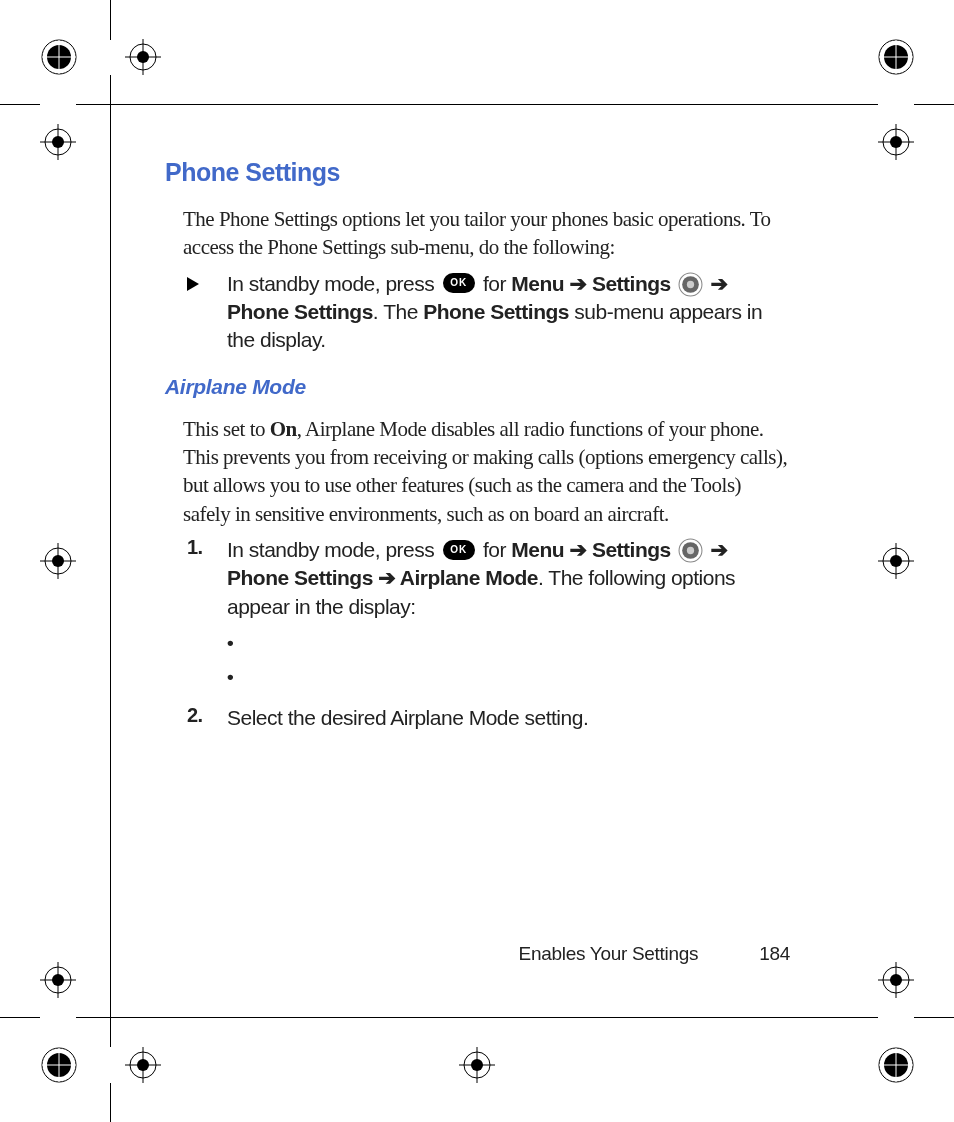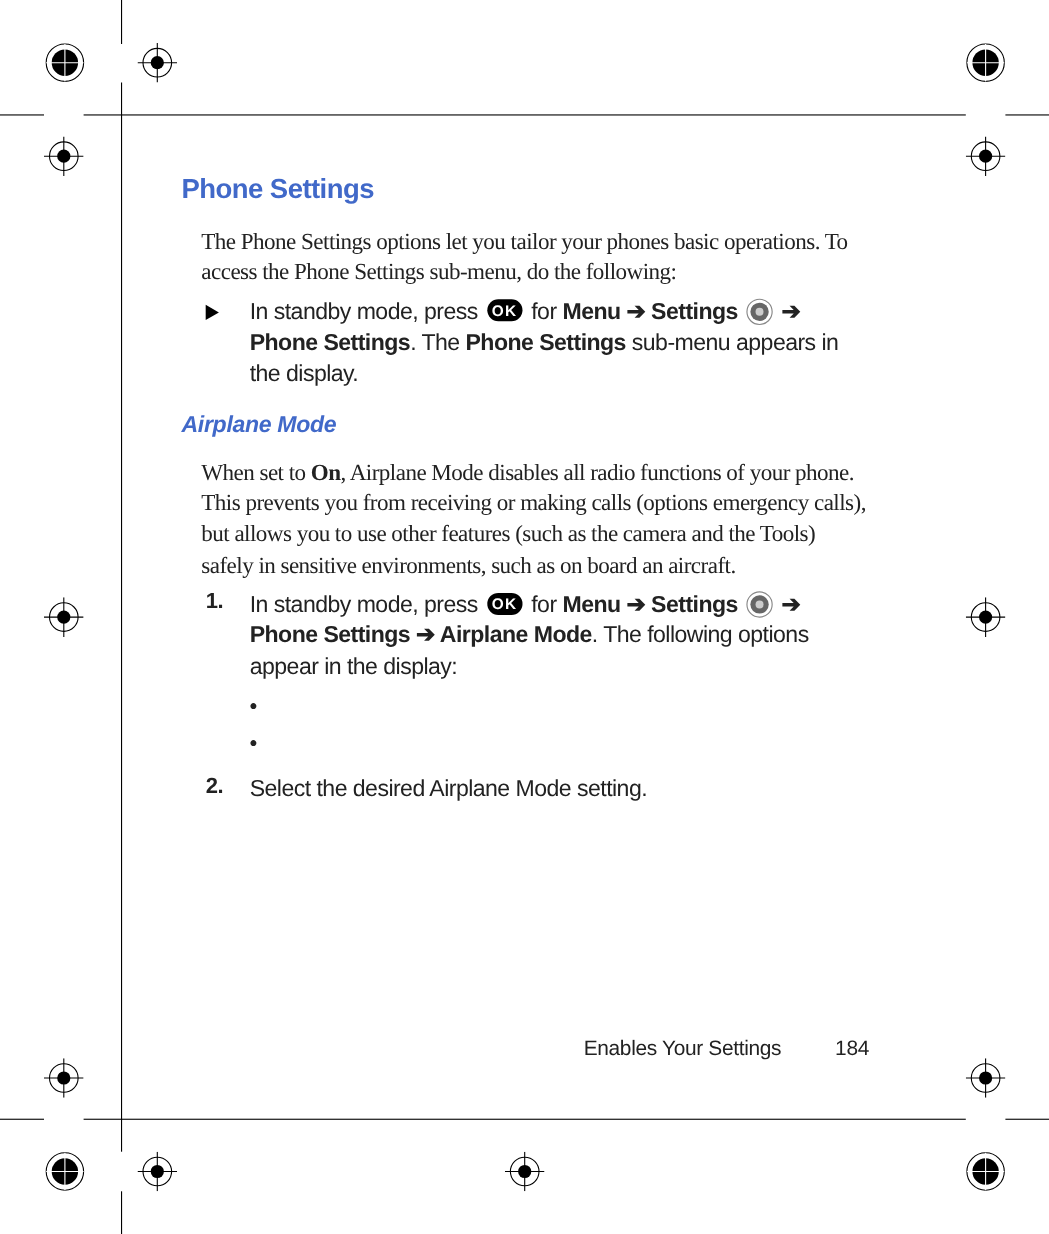--- a/index.html
+++ b/index.html
@@ -86,21 +86,21 @@
     }
     .step-body b, .body-text b { font-weight: bold; }
     .arrow { font-weight: bold; }
     .ok-icon {
       display: inline-block;
       vertical-align: middle;
       width: 32px; height: 20px;
       border-radius: 10px;
       background: #000;
       color: #fff;
-      font-size: 14px;
+      font-size: 10px;
       font-weight: bold;
       text-align: center;
       line-height: 20px;
       margin: 0 3px;
       letter-spacing: 1px;
       position: relative;
       top: -2px;
     }
     .gear-icon {
       display: inline-block;
@@ -131,21 +131,21 @@
       top: 943px;
       left: 165px;
       width: 625px;
       text-align: right;
       font-size: 19px;
       letter-spacing: -0.3px;
       font-stretch: condensed;
     }
     .footer .page-num {
       display: inline-block;
-      margin-left: 44px;
+      margin-left: 56px;
     }
   </style>
 </head>
 <body>
 
 <svg class="crop-mark" style="left:38px; top:36px;" width="42" height="42">
   <circle cx="21" cy="21" r="17" fill="none" stroke="#000" stroke-width="1"></circle>
   <circle cx="21" cy="21" r="12" fill="#000"></circle>
   <g stroke="#fff" stroke-width="1">
       <line x1="21" y1="4" x2="21" y2="38"></line>
@@ -260,21 +260,21 @@
             </svg></span>
         <span class="arrow"> ➔ </span>
         <b>Phone Settings</b><span>. The </span><b>Phone Settings</b><span> sub-menu appears in the display.</span>
       </div>
     </div>
   </div>
 
   <div class="h-sub">Airplane Mode</div>
 
   <div class="body-text">
-    <span>When set to </span><b>On</b><span>, Airplane Mode disables all radio functions of your phone. This prevents you from receiving or making calls (options emergency calls), but allows you to use other features (such as the camera and the Tools) safely in sensitive environments, such as on board an aircraft.</span>
+    <span>This set to </span><b>On</b><span>, Airplane Mode disables all radio functions of your phone. This prevents you from receiving or making calls (options emergency calls), but allows you to use other features (such as the camera and the Tools) safely in sensitive environments, such as on board an aircraft.</span>
   </div>
 
   <div class="step-block">
     <div class="step-row">
       <div class="step-mark num">1.</div>
       <div class="step-body">
         <span>In standby mode, press </span><span class="ok-icon">OK</span><span> for </span><b>Menu</b><span class="arrow"> ➔ </span><b>Settings</b>
         <span class="gear-icon"><svg viewBox="0 0 24 24">
               <circle cx="12" cy="12" r="11" fill="none" stroke="#888" stroke-width="1"></circle>
               <circle cx="12" cy="12" r="8" fill="#666"></circle>

